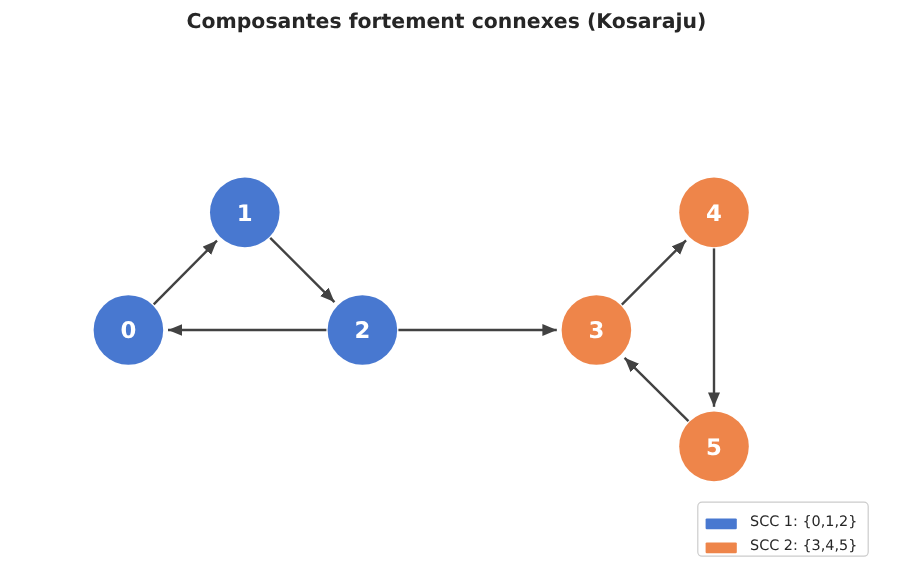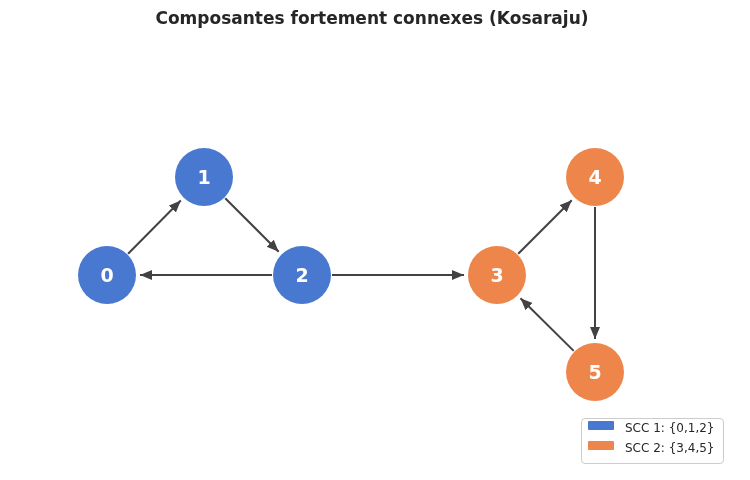--- a/index.html
+++ b/index.html
@@ -42,21 +42,21 @@
     left: 581px;
     top: 418px;
     background: #ffffff;
     border: 1px solid #cccccc;
     border-radius: 4px;
     padding: 2px 9px 2px 6px;
     box-sizing: border-box;
   }
   .legend-row {
     display: flex;
-    align-items: flex-start;
+    align-items: flex-end;
     height: 20px;
     white-space: nowrap;
   }
   .legend-swatch {
     display: inline-block;
     width: 26px;
     height: 9px;
     margin-right: 11px;
     border-radius: 1px;
     flex: 0 0 auto;

